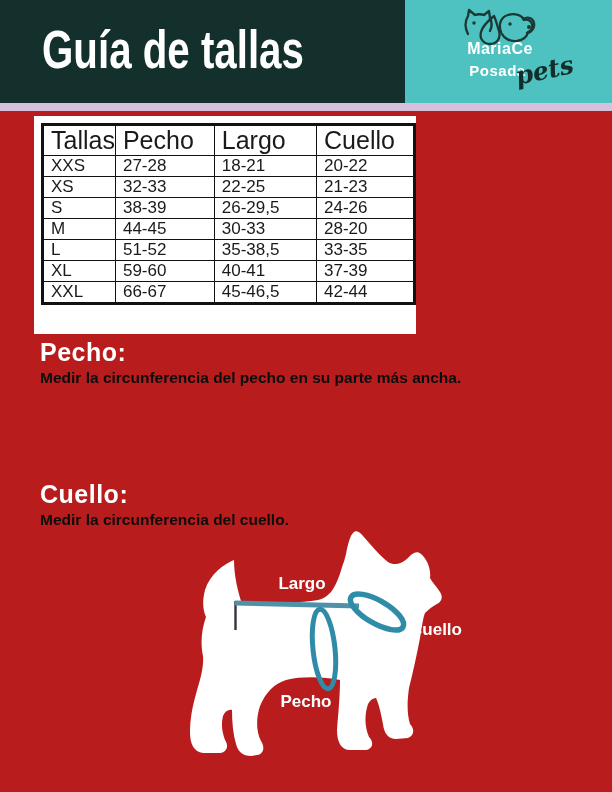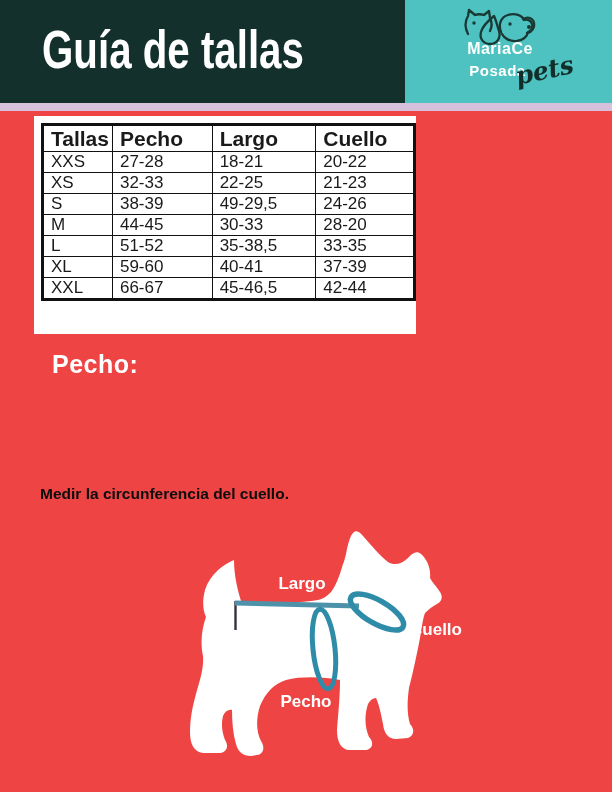--- a/index.html
+++ b/index.html
@@ -1,18 +1,18 @@
 <!DOCTYPE html>
 <html><head>
 <meta charset="utf-8">
 <style>
   html,body { margin:0; padding:0; }
   .page {
     position:relative; width:612px; height:792px;
-    background:#ef4444; overflow:hidden;
+    background:#b91c1c; overflow:hidden;
     font-family:"Liberation Sans", sans-serif;
   }
   
   .header-bar {
     position:absolute; left:0; top:0; width:405px; height:103px;
     background:#14302c;
   }
   .page-title {
     position:absolute; left:42px; top:19px;
     font-size:53px; font-weight:bold; color:#ffffff;
@@ -49,26 +49,26 @@
   table.size-table {
     position:absolute; left:7px; top:7px;
     border-collapse:collapse; table-layout:fixed;
     border:3px solid #111111;
   }
   table.size-table th, table.size-table td {
     border:1.6px solid #111111;
     padding:0 0 0 7px; text-align:left; white-space:nowrap;
     color:#1a1a1a;
   }
-  table.size-table th { font-size:21px; font-weight:bold; height:25px; }
+  table.size-table th { font-size:25px; font-weight:normal; height:25px; }
   table.size-table td { font-size:17px; font-weight:normal; height:20px; line-height:20px; }
   
   .section { position:absolute; left:40px; width:540px; }
   .section .sec-heading {
-    margin:12px; font-size:25px; line-height:26px; font-weight:bold; color:#ffffff;
+    margin:0; font-size:25px; line-height:26px; font-weight:bold; color:#ffffff;
     letter-spacing:0.5px;
   }
   .section .sec-desc {
     margin:4px 0 0 0; font-size:15.5px; font-weight:bold; color:#0d0d0d;
   }
   .section-1 { top:339px; }
   .section-2 { top:412px; }
   .section-3 { top:481px; }
   
   .dog-diagram { position:absolute; left:178px; top:520px; }
@@ -130,21 +130,21 @@
       </tr>
       <tr>
         <td>XS</td>
         <td>32-33</td>
         <td>22-25</td>
         <td>21-23</td>
       </tr>
       <tr>
         <td>S</td>
         <td>38-39</td>
-        <td>49-29,5</td>
+        <td>26-29,5</td>
         <td>24-26</td>
       </tr>
       <tr>
         <td>M</td>
         <td>44-45</td>
         <td>30-33</td>
         <td>28-20</td>
       </tr>
       <tr>
         <td>L</td>
@@ -163,24 +163,26 @@
         <td>66-67</td>
         <td>45-46,5</td>
         <td>42-44</td>
       </tr>
     </tbody>
       </table>
   </div>
 
   <div class="section section-1">
     <h2 class="sec-heading">Pecho:</h2>
+    <p class="sec-desc">Medir la circunferencia del pecho en su parte más ancha.</p>
   </div>
   <div class="section section-2">
   </div>
   <div class="section section-3">
+    <h2 class="sec-heading">Cuello:</h2>
     <p class="sec-desc">Medir la circunferencia del cuello.</p>
   </div>
 
   <svg class="dog-diagram" width="292" height="245" viewBox="0 0 292 245">
     <g transform="translate(2,2)">
       <path fill="#ffffff" d="
         M 54 38
         C 44 42 30 52 25 68
         C 22 80 23 88 26 95
         C 22 106 20 120 23 134

